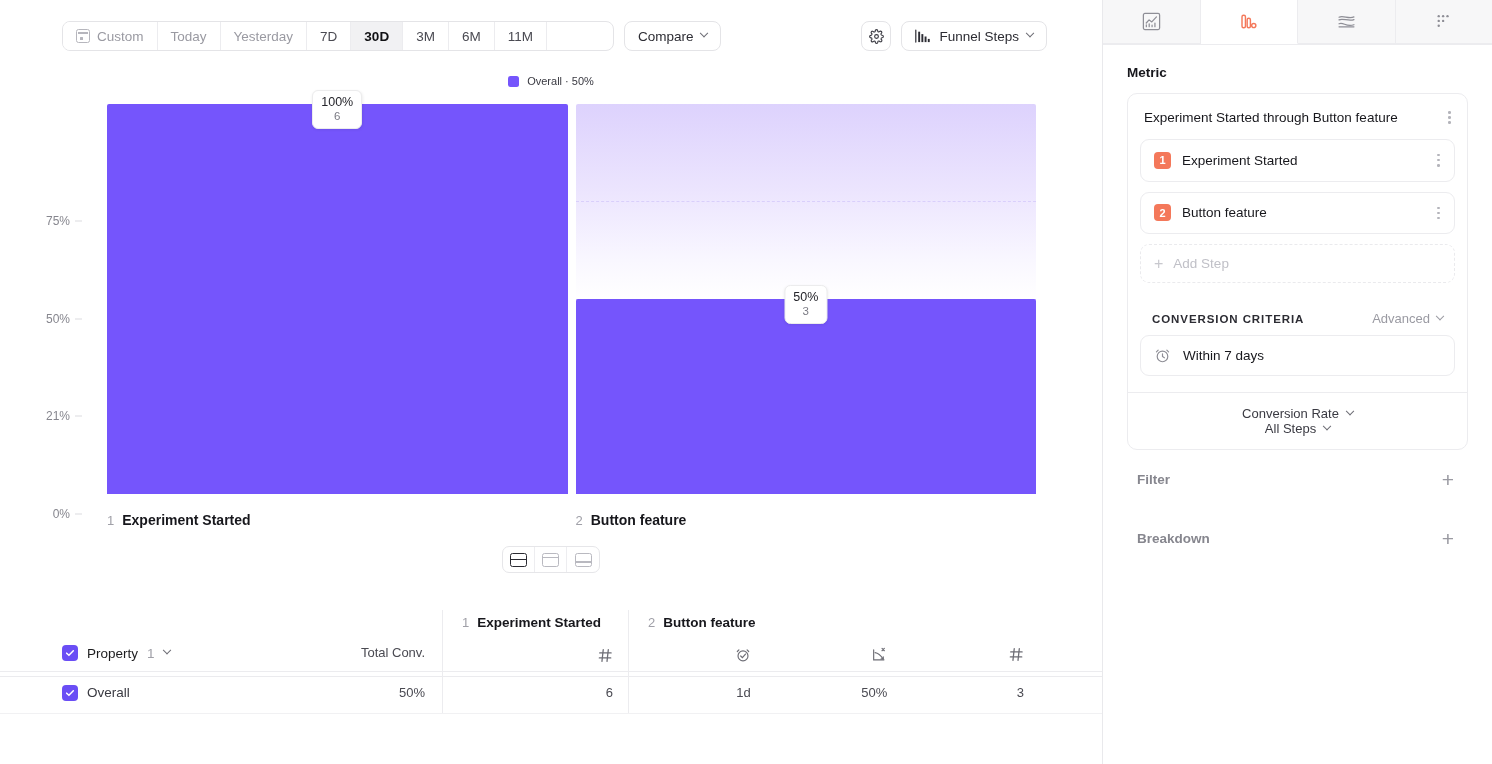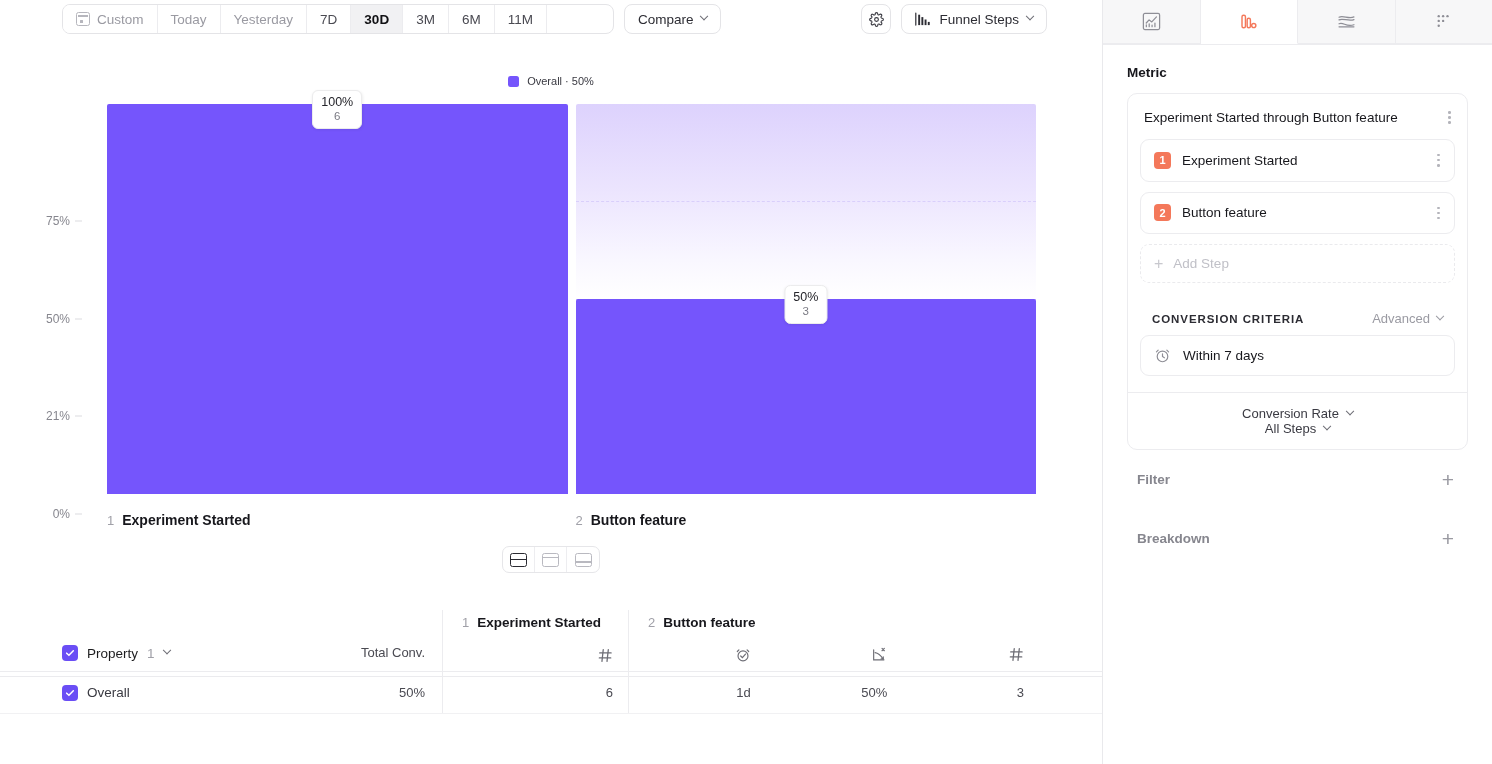--- a/index.html
+++ b/index.html
@@ -17,21 +17,21 @@
     position: relative;
     width: 1103px; height: 764px;
     border-right: 1px solid #e9e9ec;
     background: #fff;
     display: flex; flex-direction: column;
   }
 
   
   .toolbar {
     position: relative; height: 68px;
-    display: flex; 
+    display: flex; align-items: center;
     padding: 4px 0 0 62px;
   }
   .seg-group {
     display: flex; align-items: stretch;
     border: 1px solid #e4e4e7; border-radius: 8px;
     height: 30px; overflow: hidden; background: #fff;
   }
   .seg {
     display: flex; align-items: center; gap: 7px;
     padding: 0 13px; font-size: 13.5px; color: #4a4a52;

